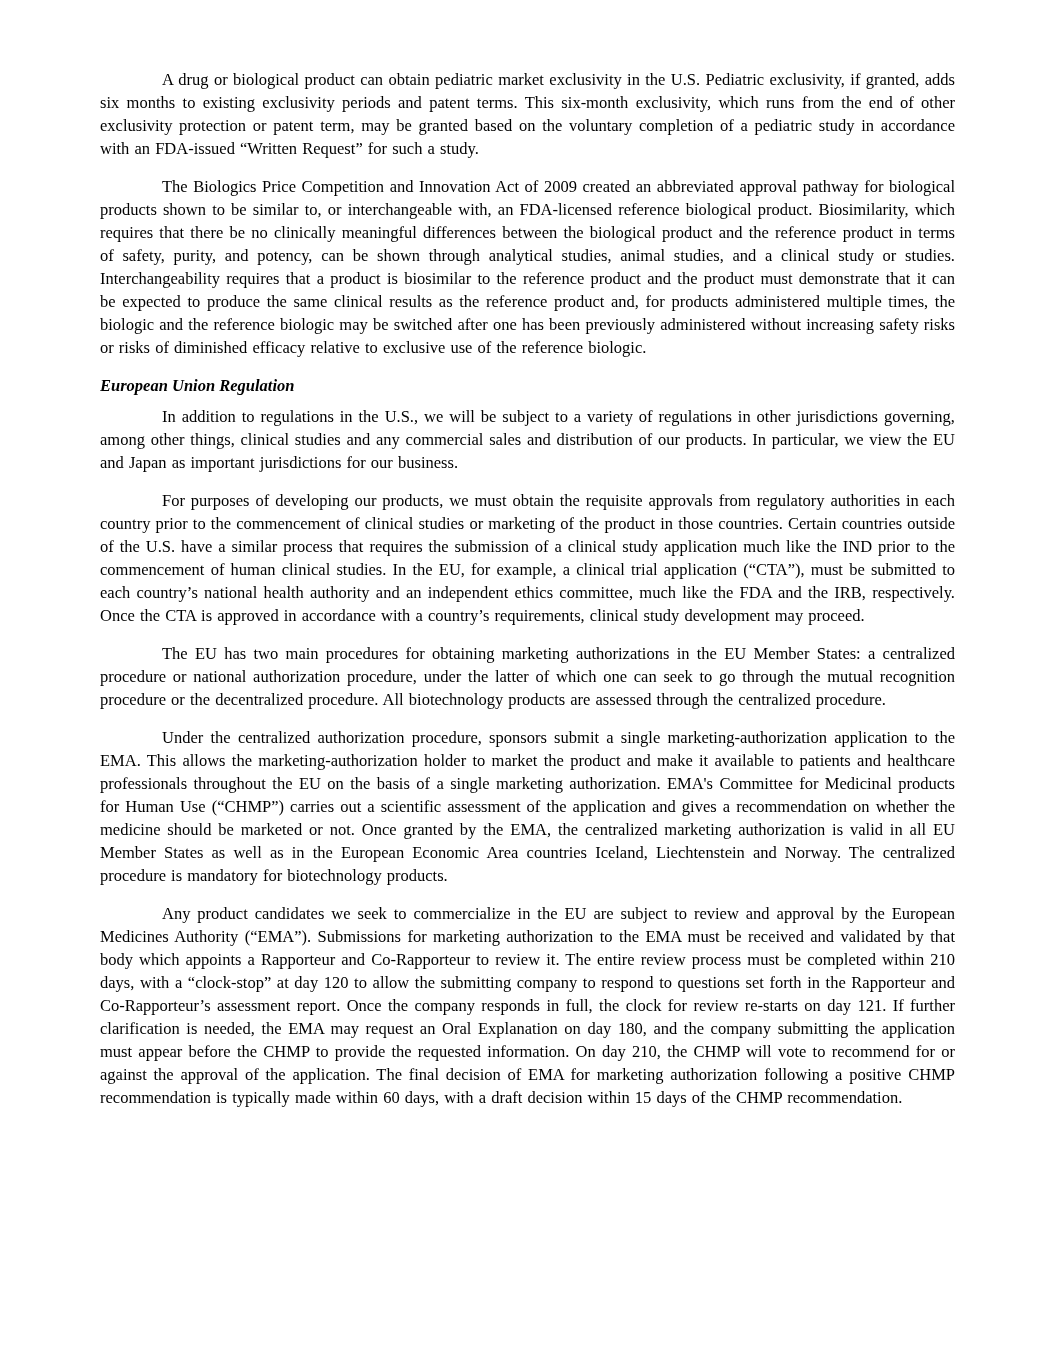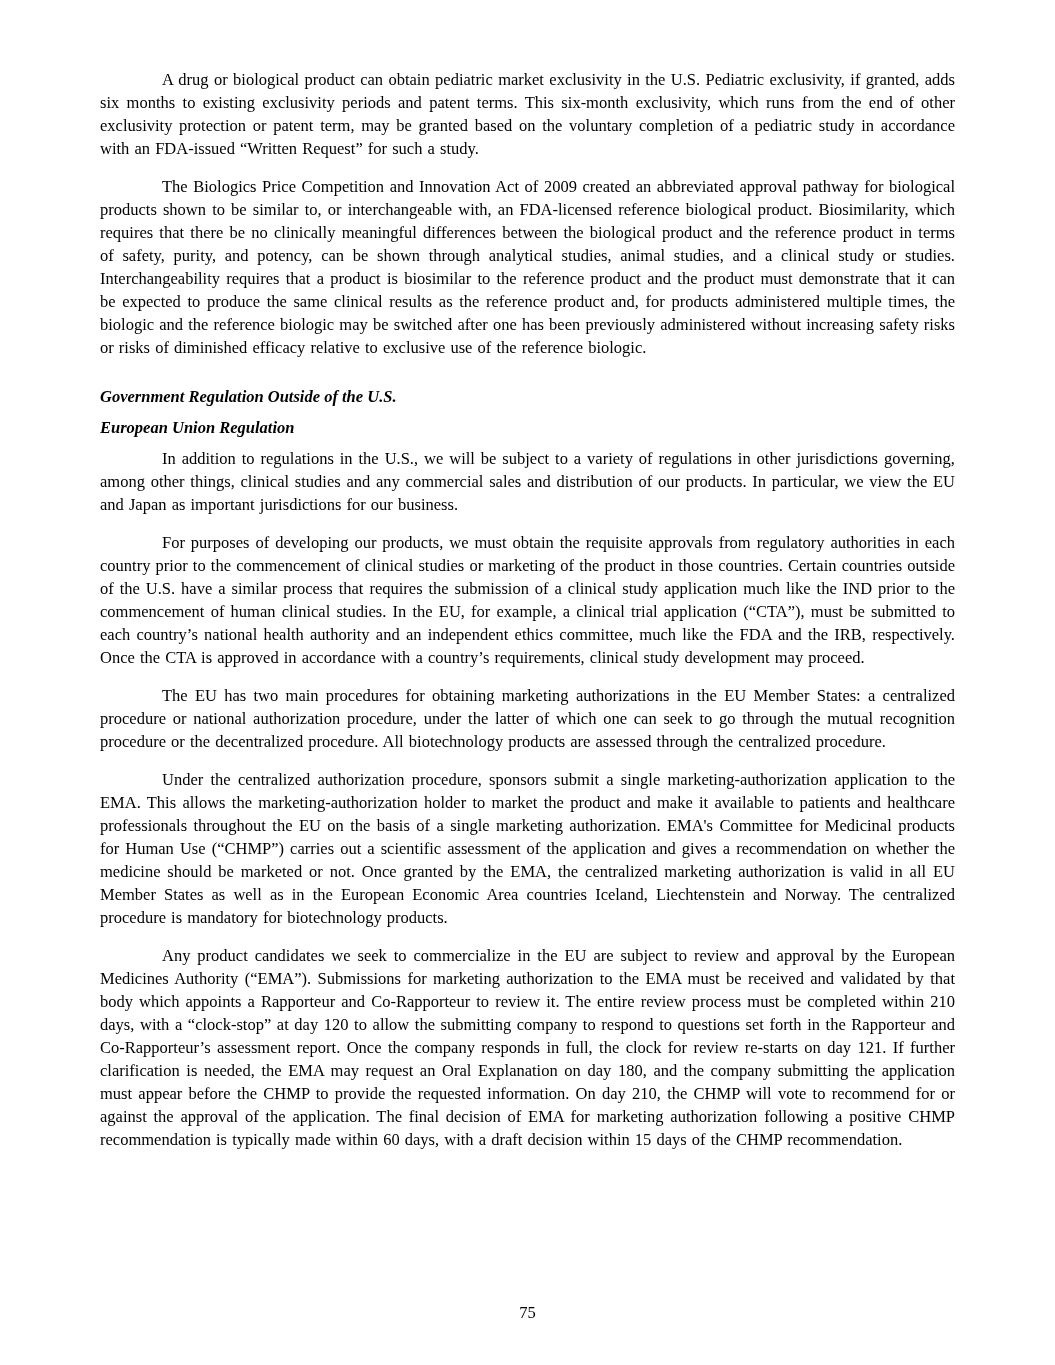--- a/index.html
+++ b/index.html
@@ -63,31 +63,29 @@
 <body>
 
 <div class="page">
   <div class="content">
 
     <p class="para">A drug or biological product can obtain pediatric market exclusivity in the U.S. Pediatric exclusivity, if granted, adds six months to existing exclusivity periods and patent terms. This six-month exclusivity, which runs from the end of other exclusivity protection or patent term, may be granted based on the voluntary completion of a pediatric study in accordance with an FDA-issued “Written Request” for such a study.</p>
 
     <p class="para"><span>The </span><span class="italic">Biologics Price Competition and Innovation Act</span><span> of 2009 created an abbreviated approval pathway for biological products shown to be similar to, or interchangeable with, an FDA-licensed reference biological product. Biosimilarity, which requires that there be no clinically meaningful differences between the biological product and the reference product in terms of safety, purity, and potency, can be shown through analytical studies, animal studies, and a clinical study or studies. Interchangeability requires that a product is biosimilar to the reference product and the product must demonstrate that it can be expected to produce the same clinical results as the reference product and, for products administered multiple times, the biologic and the reference biologic may be switched after one has been previously administered without increasing safety risks or risks of diminished efficacy relative to exclusive use of the reference biologic.</span></p>
 
 
-    <h3 class="heading first">Government Regulation Outside of the U.S.</h3>
 
     <h3 class="heading">European Union Regulation</h3>
 
     <p class="para">In addition to regulations in the U.S., we will be subject to a variety of regulations in other jurisdictions governing, among other things, clinical studies and any commercial sales and distribution of our products. In particular, we view the EU and Japan as important jurisdictions for our business.</p>
 
     <p class="para">For purposes of developing our products, we must obtain the requisite approvals from regulatory authorities in each country prior to the commencement of clinical studies or marketing of the product in those countries. Certain countries outside of the U.S. have a similar process that requires the submission of a clinical study application much like the IND prior to the commencement of human clinical studies. In the EU, for example, a clinical trial application (“CTA”), must be submitted to each country’s national health authority and an independent ethics committee, much like the FDA and the IRB, respectively. Once the CTA is approved in accordance with a country’s requirements, clinical study development may proceed.</p>
 
     <p class="para">The EU has two main procedures for obtaining marketing authorizations in the EU Member States: a centralized procedure or national authorization procedure, under the latter of which one can seek to go through the mutual recognition procedure or the decentralized procedure. All biotechnology products are assessed through the centralized procedure.</p>
 
     <p class="para">Under the centralized authorization procedure, sponsors submit a single marketing-authorization application to the EMA. This allows the marketing-authorization holder to market the product and make it available to patients and healthcare professionals throughout the EU on the basis of a single marketing authorization. EMA's Committee for Medicinal products for Human Use (“CHMP”) carries out a scientific assessment of the application and gives a recommendation on whether the medicine should be marketed or not. Once granted by the EMA, the centralized marketing authorization is valid in all EU Member States as well as in the European Economic Area countries Iceland, Liechtenstein and Norway. The centralized procedure is mandatory for biotechnology products.</p>
 
     <p class="para">Any product candidates we seek to commercialize in the EU are subject to review and approval by the European Medicines Authority (“EMA”). Submissions for marketing authorization to the EMA must be received and validated by that body which appoints a Rapporteur and Co-Rapporteur to review it. The entire review process must be completed within 210 days, with a “clock-stop” at day 120 to allow the submitting company to respond to questions set forth in the Rapporteur and Co-Rapporteur’s assessment report. Once the company responds in full, the clock for review re-starts on day 121. If further clarification is needed, the EMA may request an Oral Explanation on day 180, and the company submitting the application must appear before the CHMP to provide the requested information. On day 210, the CHMP will vote to recommend for or against the approval of the application. The final decision of EMA for marketing authorization following a positive CHMP recommendation is typically made within 60 days, with a draft decision within 15 days of the CHMP recommendation.</p>
 
 
   </div>
 
-  <div class="footer">75</div>
 </div>
 
 </body></html>

